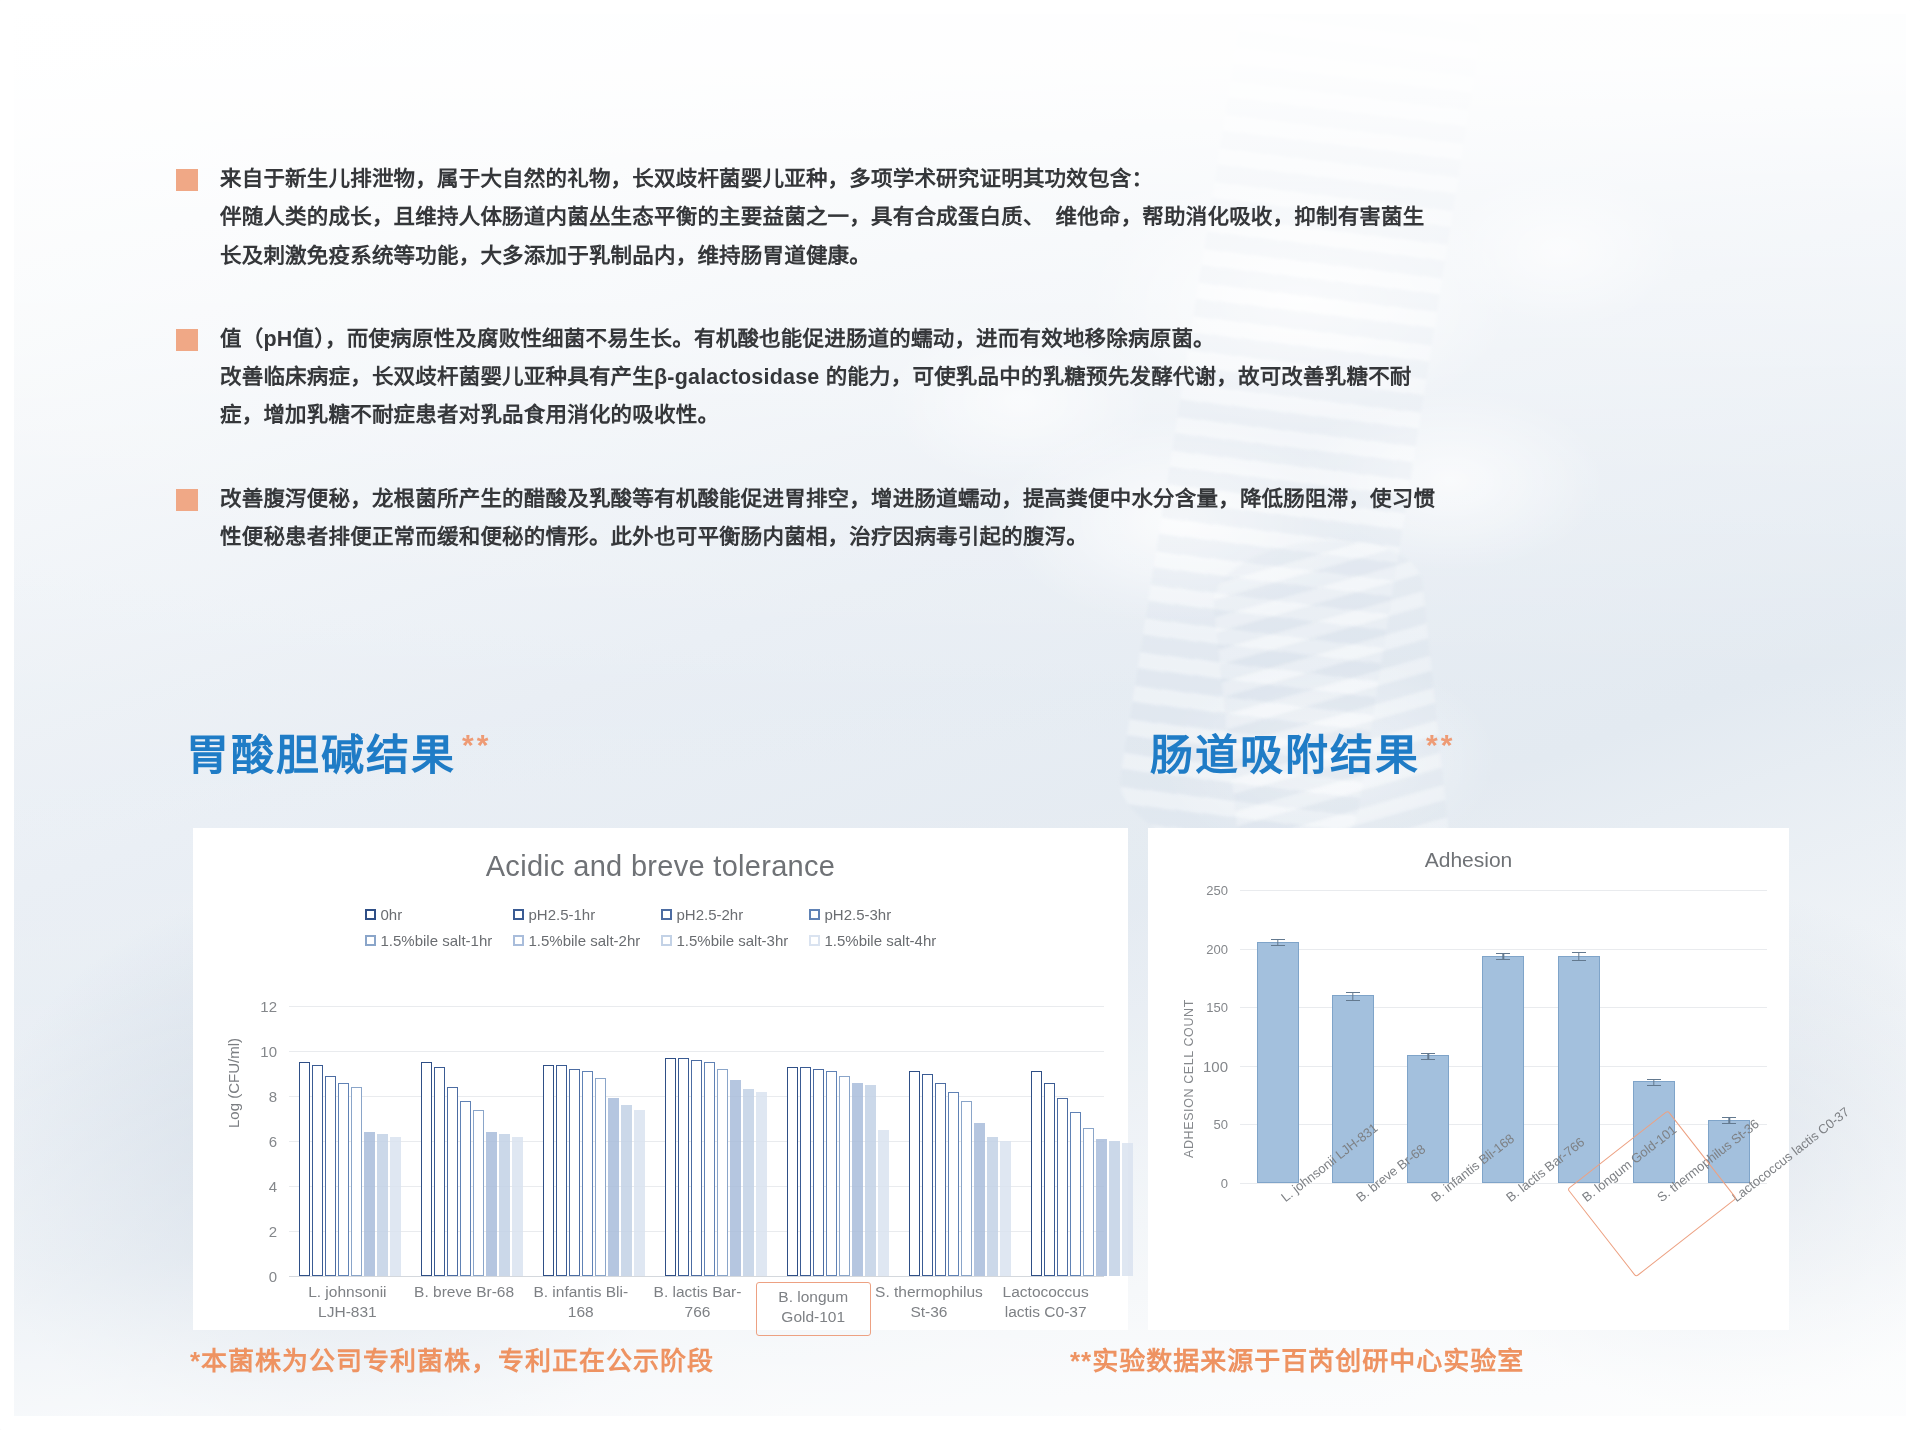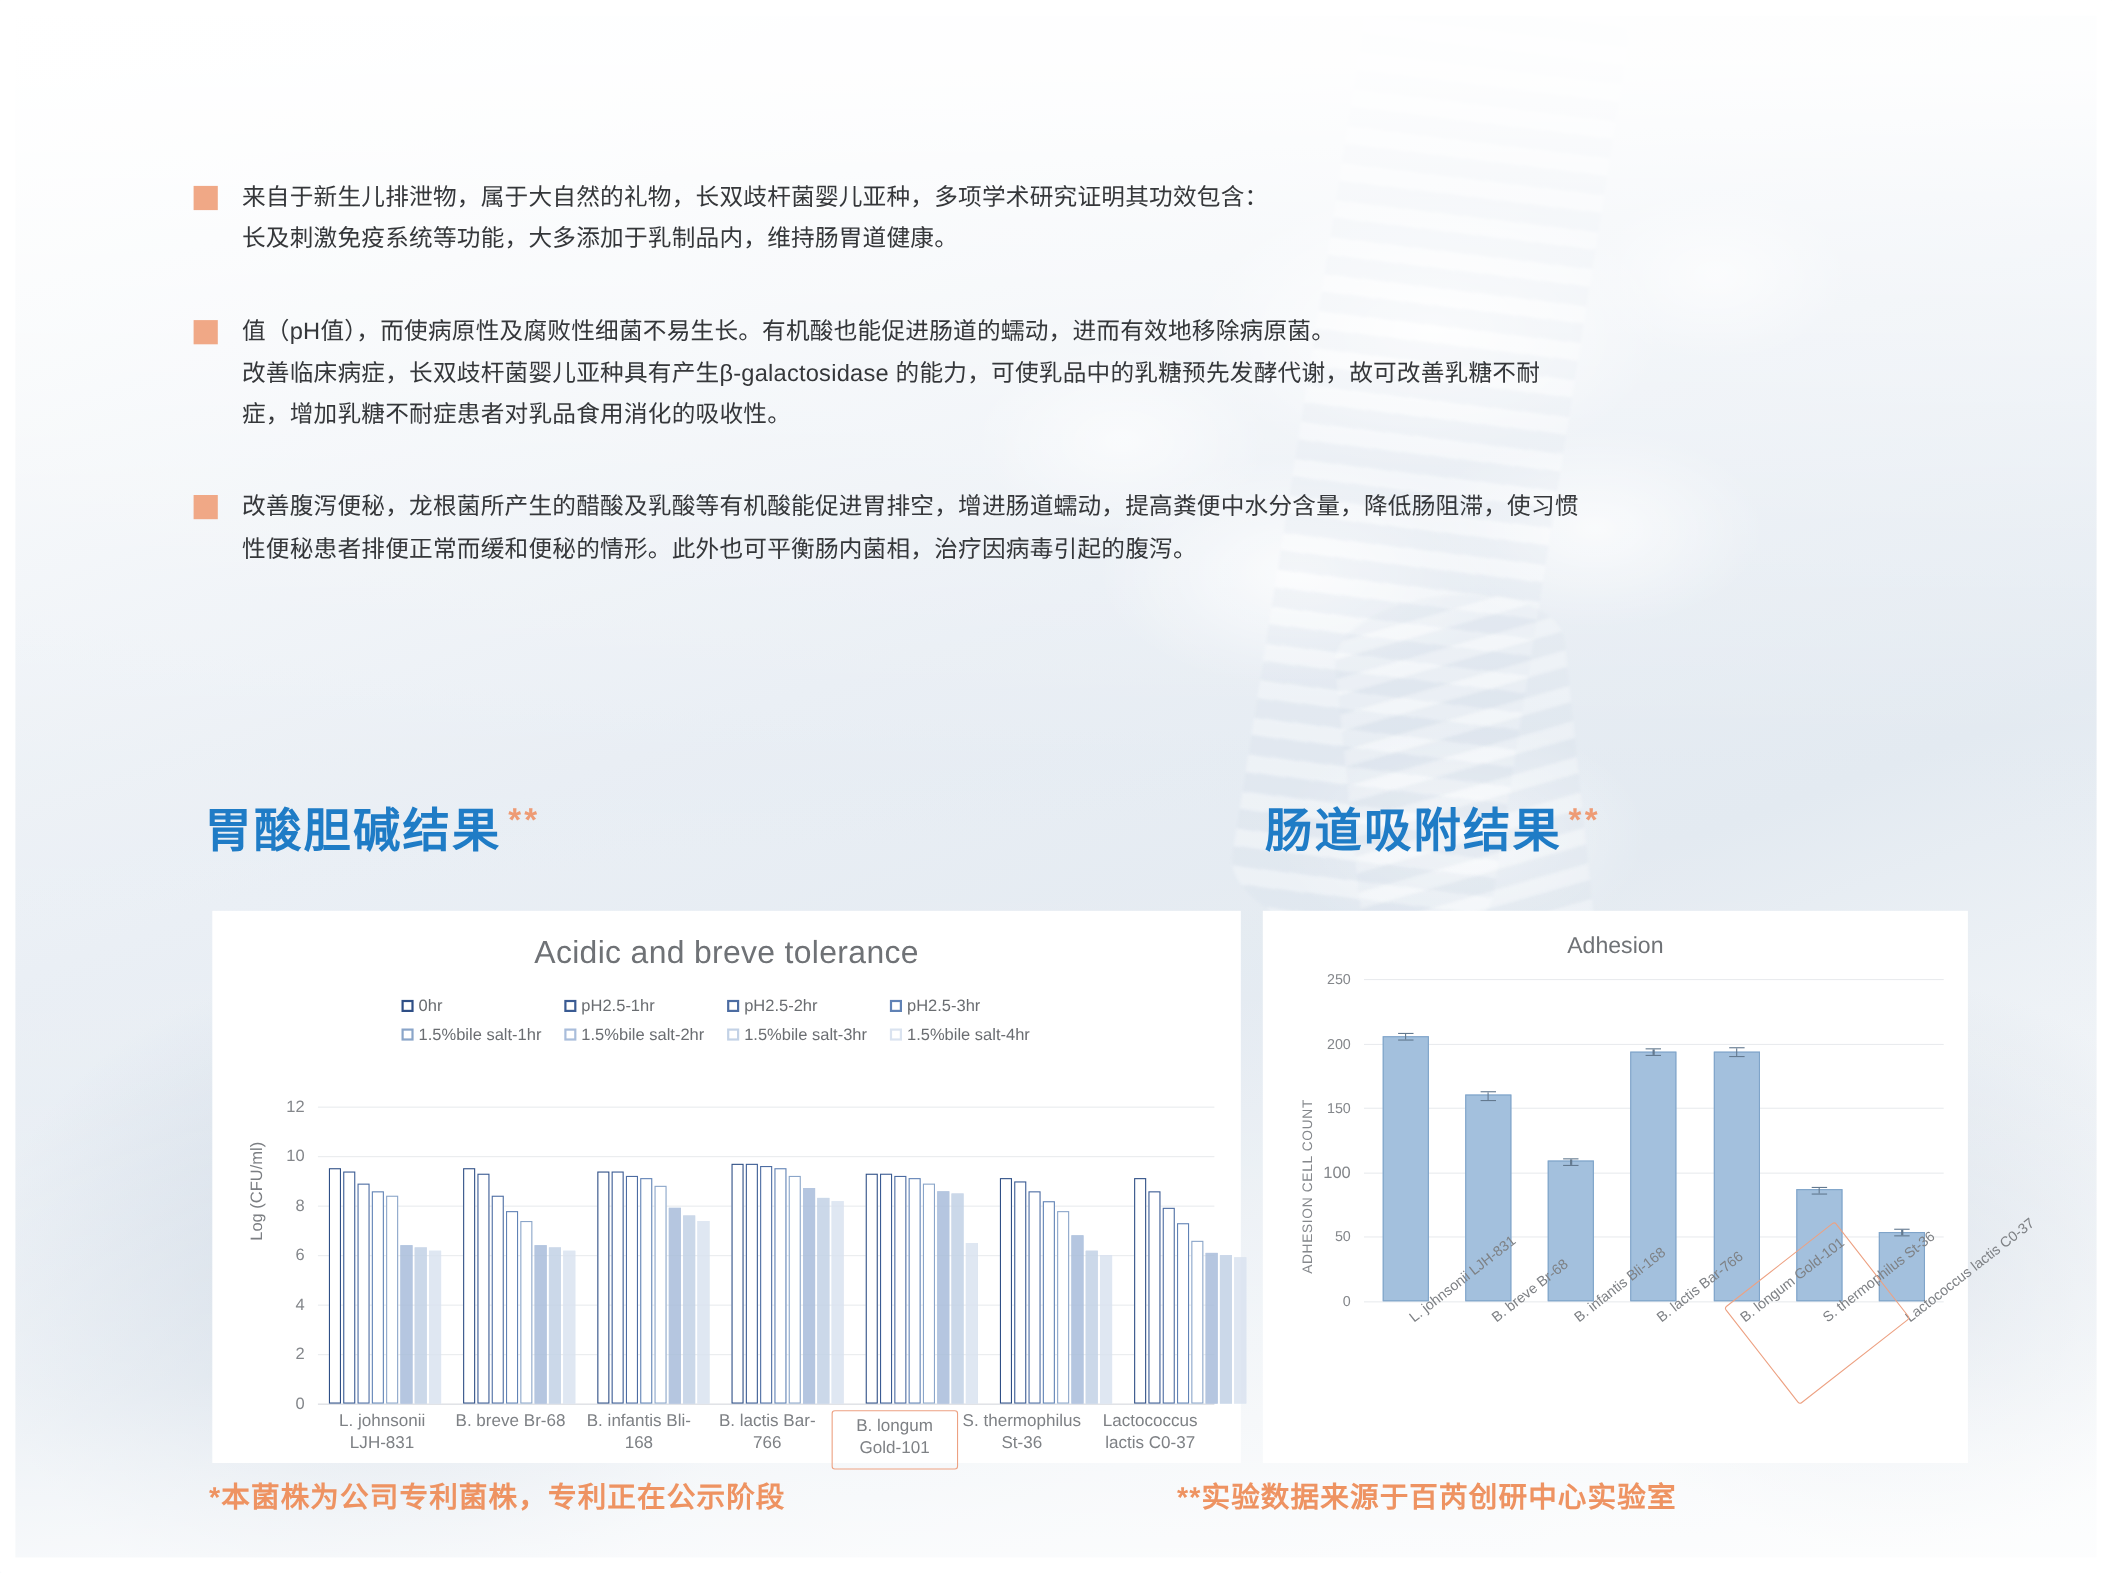--- a/index.html
+++ b/index.html
@@ -60,21 +60,21 @@
   .bullets{ position:absolute; left:176px; top:160px; width:1600px; }
   .bullet{ display:flex; gap:22px; margin-bottom:45px; }
   .bullet-marker{
     flex:0 0 auto; width:22px; height:22px; margin-top:9px;
     background:#f0a886;
   }
   .bullet-text{
     font-size:21.5px; line-height:1.78; color:#35373a;
     letter-spacing:.2px; text-align:justify;
   }
-  .bullet-text p{ margin:0; }
+  .bullet-text p{ margin:0;font-weight:bold; }
 
   
   .sec-head{
     position:absolute; font-size:43px; font-weight:bold;
     color:#1f7cc6; letter-spacing:2px; white-space:nowrap;
   }
   .sec-head .stars{ color:#ee9b75; font-size:30px; font-weight:bold; margin-left:6px; vertical-align:super; letter-spacing:3px;}
   #head-left{ left:186px; top:720px; }
   #head-right{ left:1150px; top:720px; }
 
@@ -171,20 +171,21 @@
 <div id="bg-photo"></div>
 <div id="bg-rod"></div>
 <div id="bg-rod2"></div>
 <div id="bg-veil"></div>
 
 <div class="bullets" id="bullets">
     <div class="bullet">
       <div class="bullet-marker" style="background: rgb(240, 168, 134);"></div>
       <div class="bullet-text">
         <p>来自于新生儿排泄物，属于大自然的礼物，长双歧杆菌婴儿亚种，多项学术研究证明其功效包含：</p>
+        <p>伴随人类的成长，且维持人体肠道内菌丛生态平衡的主要益菌之一，具有合成蛋白质、　维他命，帮助消化吸收，抑制有害菌生</p>
         <p>长及刺激免疫系统等功能，大多添加于乳制品内，维持肠胃道健康。</p>
       </div>
     </div>
     <div class="bullet">
       <div class="bullet-marker" style="background: rgb(240, 168, 134);"></div>
       <div class="bullet-text">
         <p>值（pH值），而使病原性及腐败性细菌不易生长。有机酸也能促进肠道的蠕动，进而有效地移除病原菌。</p>
         <p>改善临床病症，长双歧杆菌婴儿亚种具有产生β-galactosidase 的能力，可使乳品中的乳糖预先发酵代谢，故可改善乳糖不耐</p>
         <p>症，增加乳糖不耐症患者对乳品食用消化的吸收性。</p>
       </div>

